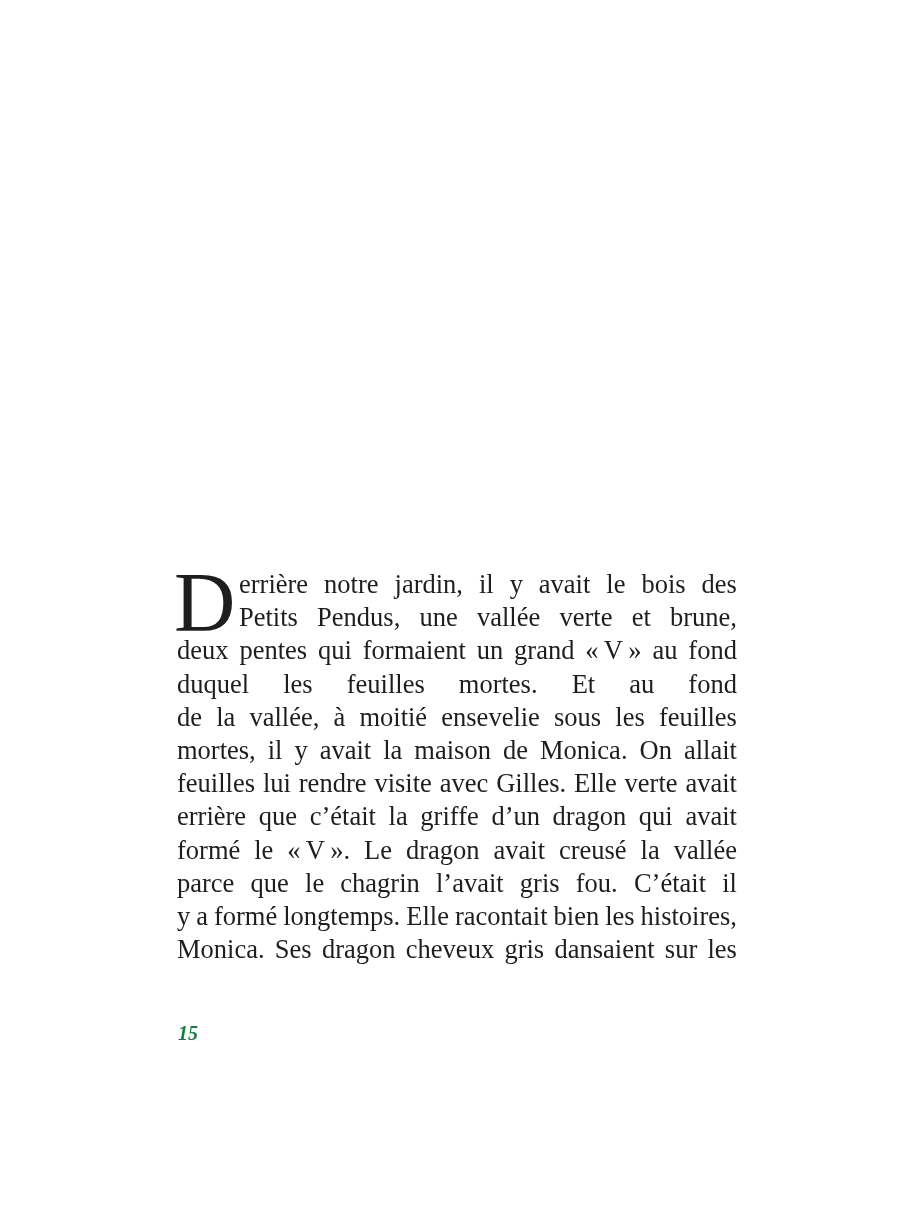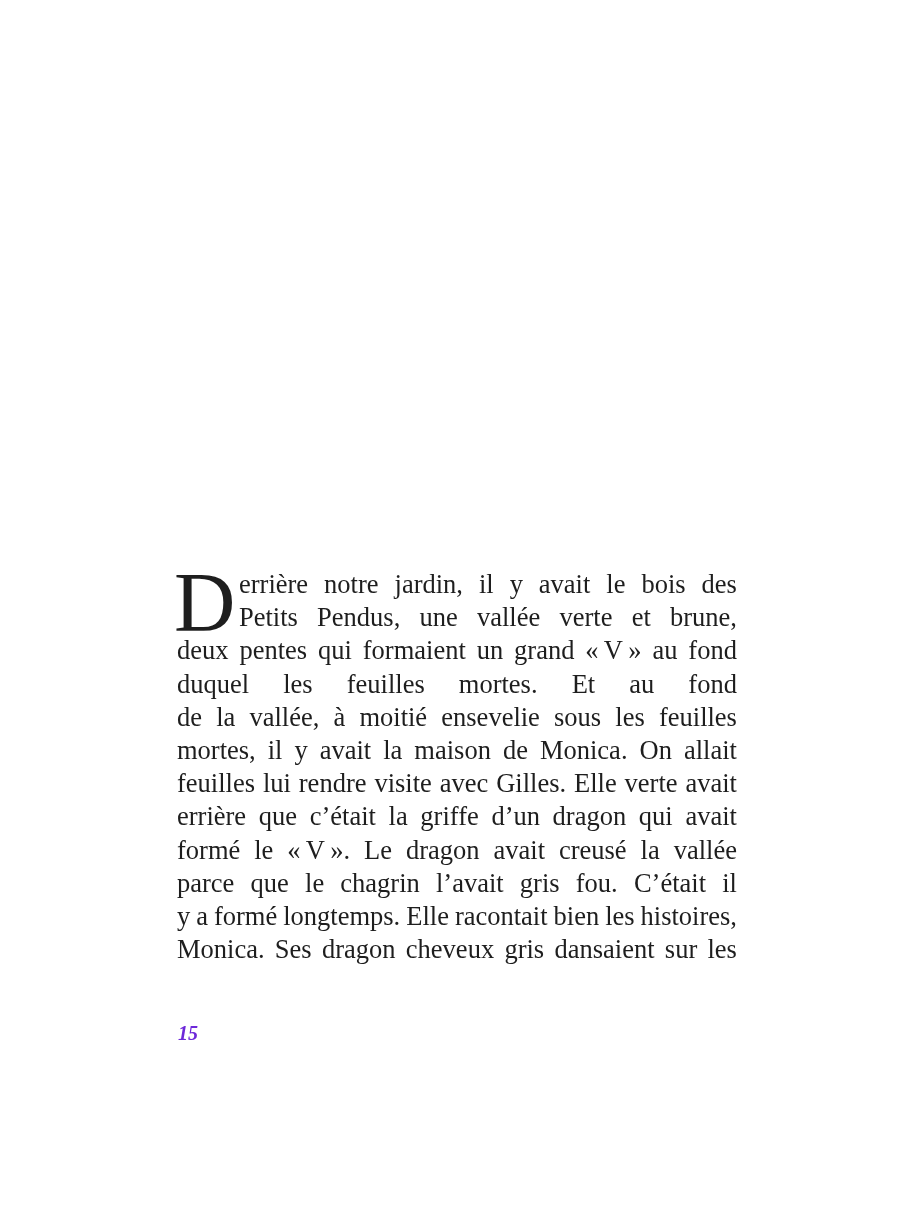--- a/index.html
+++ b/index.html
@@ -56,21 +56,21 @@
       color: #1e1e1e;
     }
     .page-number {
       position: absolute;
       left: 178px;
       top: 1022px;
       font-family: "Liberation Serif", "DejaVu Serif", serif;
       font-style: italic;
       font-weight: bold;
       font-size: 20px;
-      color: #6d28d9;
+      color: #15803d;
     }
   </style>
 </head>
 <body>
 
 <div class="page">
   <div class="text-block">
     <span class="dropcap">D</span>
     <div id="lines-container">
         <div class="line indent">

